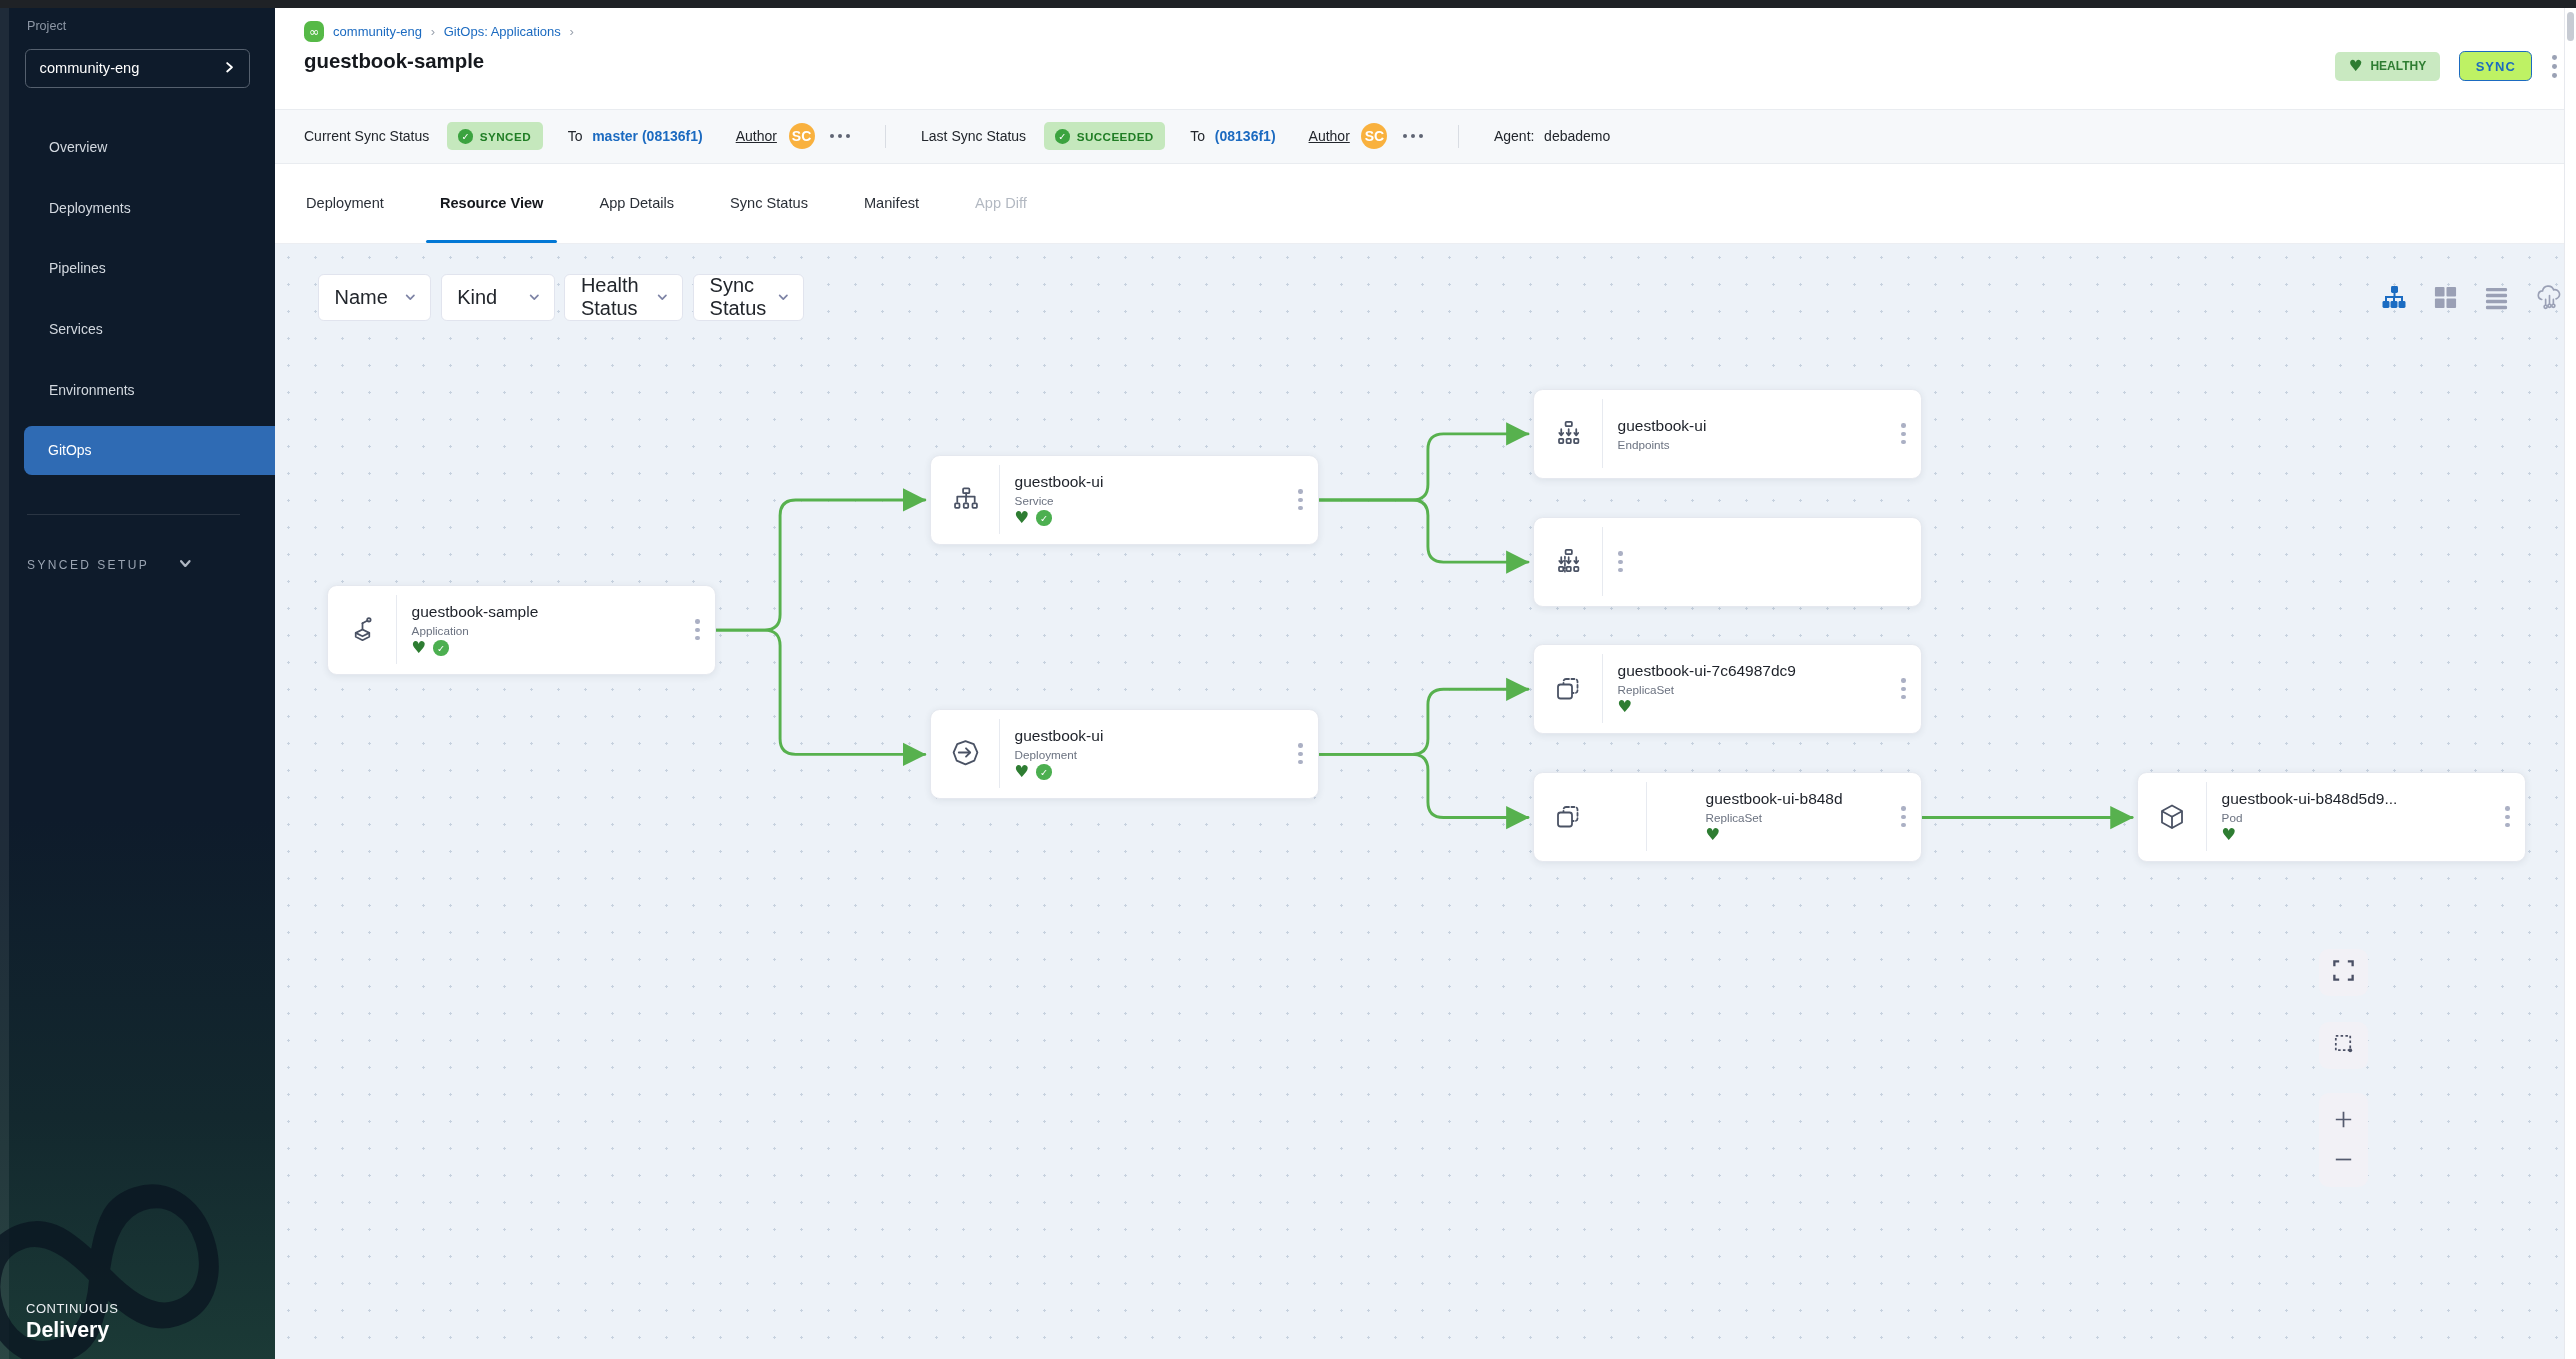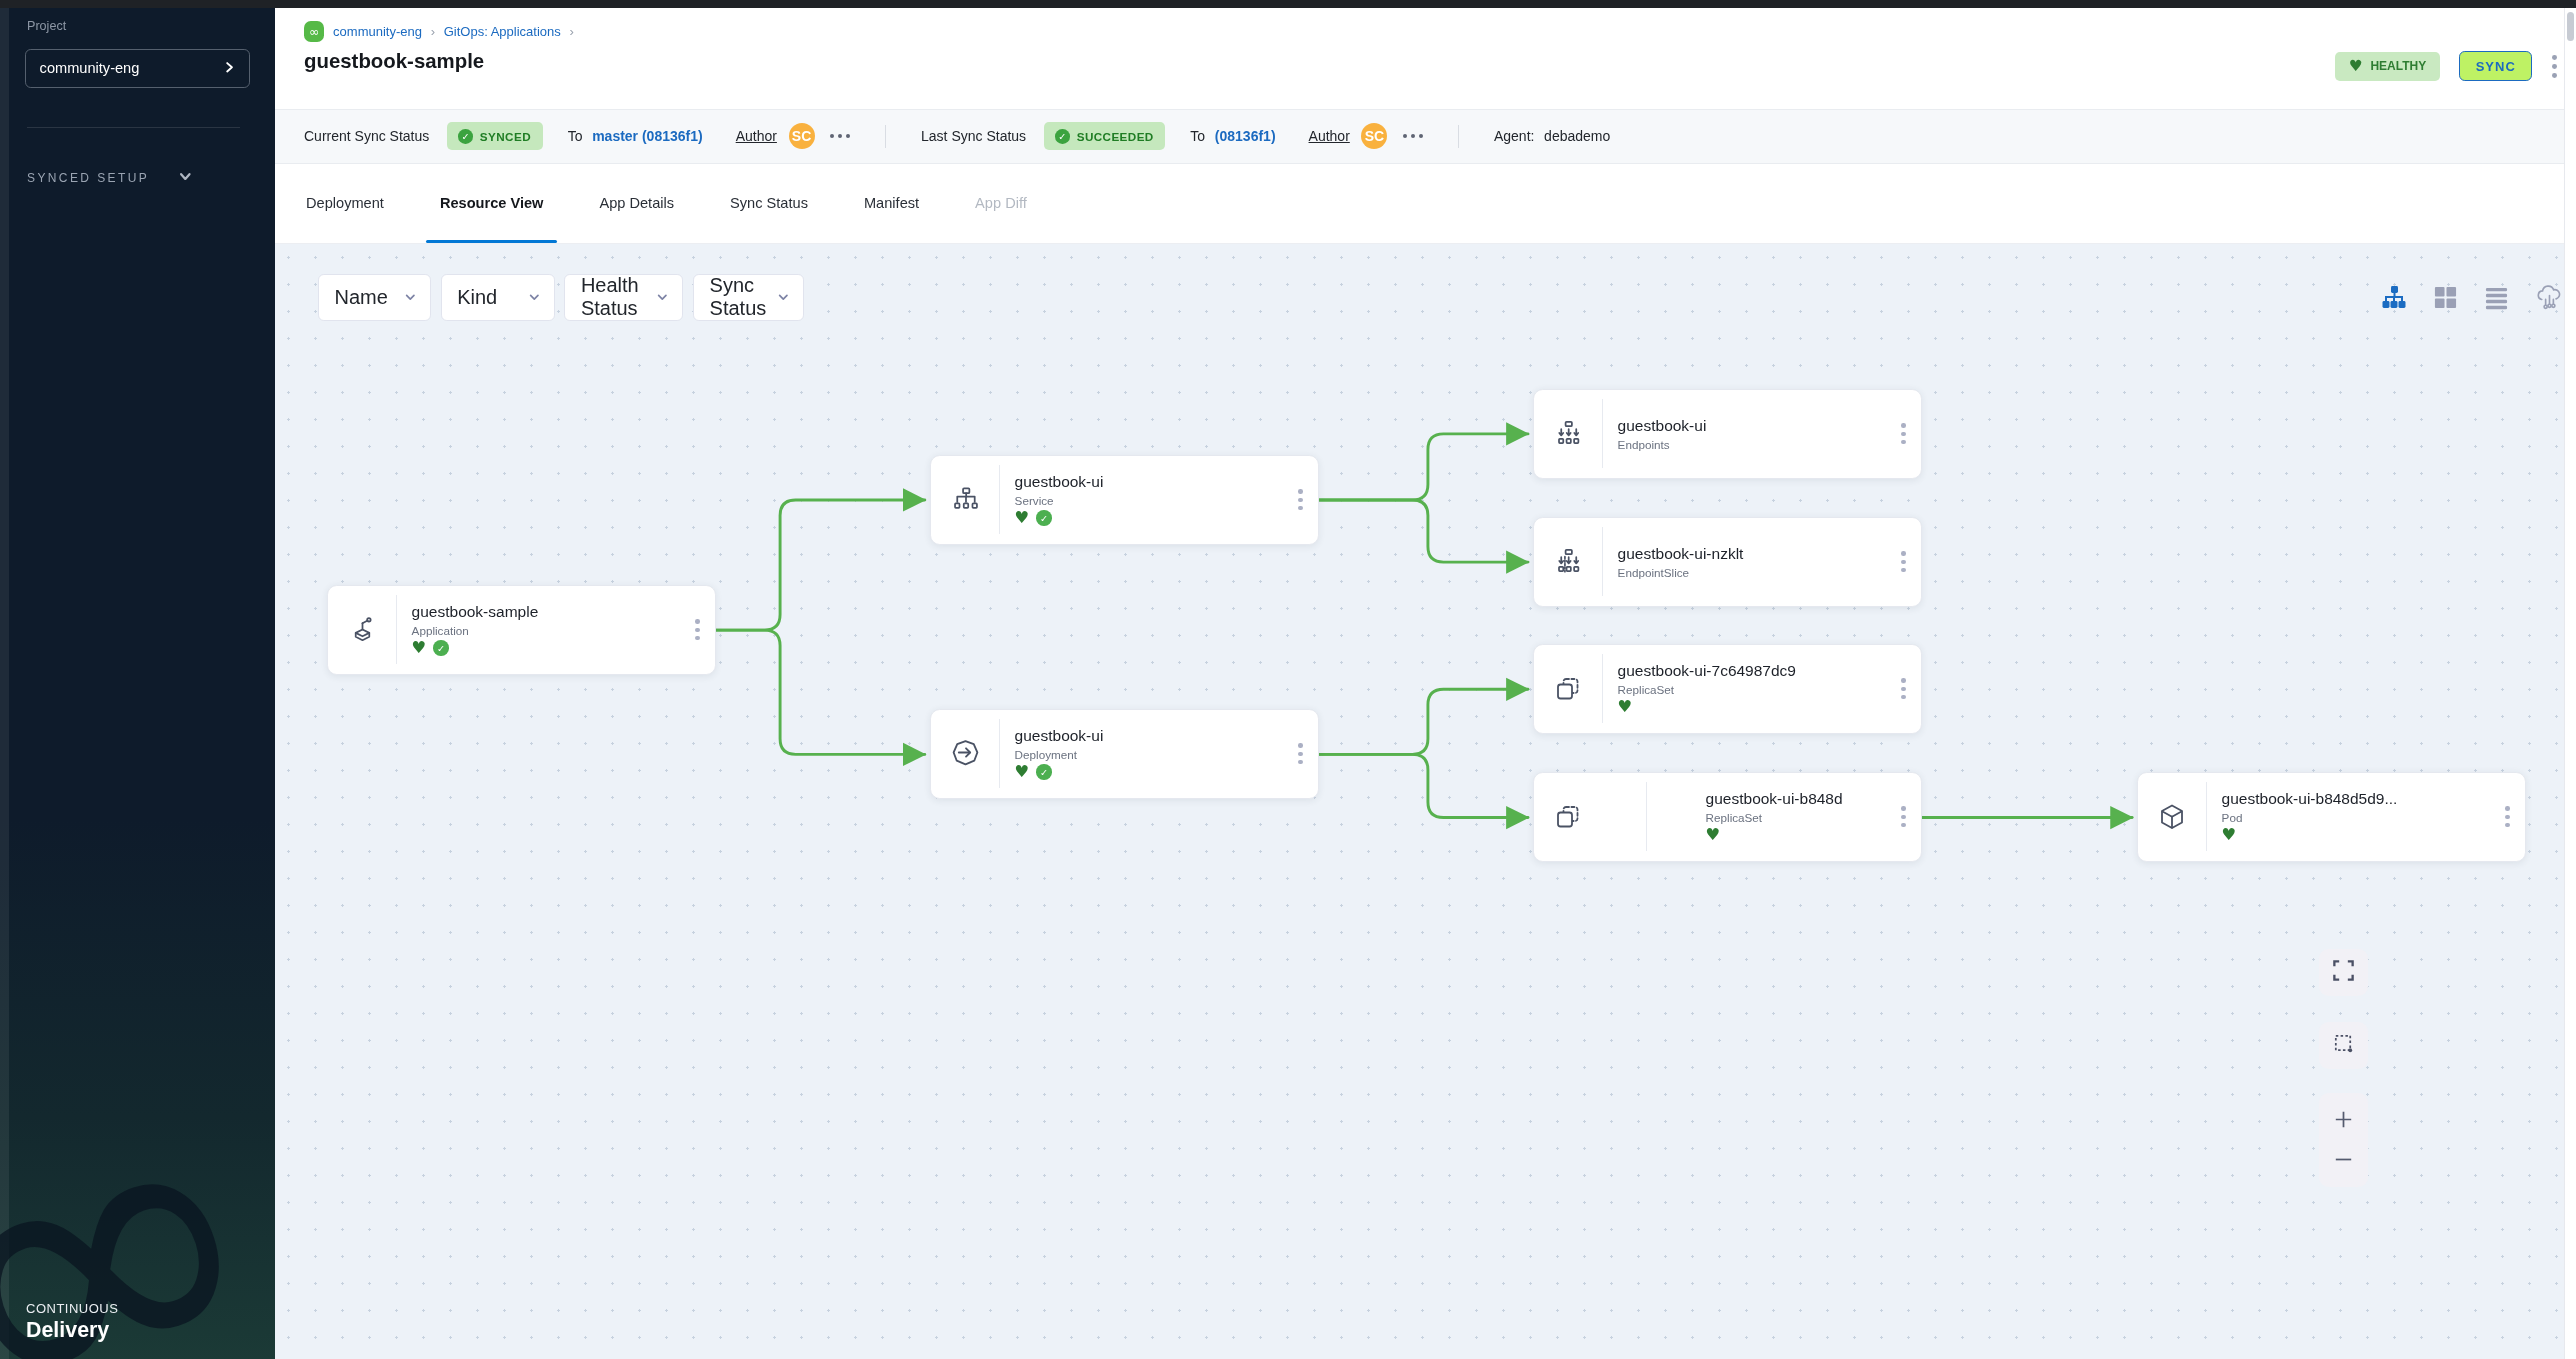--- a/index.html
+++ b/index.html
@@ -134,20 +134,28 @@
   <aside class="sidebar">
     <div class="project-label">Project</div>
     <div class="project-select">
       <span>community-eng</span>
       <span>
         <svg width="12.6" height="12.6" viewBox="0 0 12 12">
             <path d="M4 2 L8.5 6 L4 10" fill="none" stroke="#fff" stroke-width="1.8" stroke-linecap="round" stroke-linejoin="round"></path>
           </svg>
       </span>
     </div>
+    <nav class="side-nav">
+        <div class="nav-item">Overview</div>
+        <div class="nav-item">Deployments</div>
+        <div class="nav-item">Pipelines</div>
+        <div class="nav-item">Services</div>
+        <div class="nav-item">Environments</div>
+        <div class="nav-item active">GitOps</div>
+      </nav>
     <div class="sidebar-divider"></div>
     <div class="project-setup">
       <span>SYNCED SETUP</span>
       <span>
         <svg width="14.6" height="14.6" viewBox="0 0 14 14">
             <path d="M3 5 L7 9.5 L11 5" fill="none" stroke="#aeb6c2" stroke-width="2.2" stroke-linecap="round" stroke-linejoin="round"></path>
           </svg>
       </span>
     </div>
     <div class="brand-watermark">∞</div>
@@ -418,24 +426,20 @@
                 <path d="M8.5 11.5 V17.5 M6.5 15.5 L8.5 18 L10.5 15.5"></path>
                 <path d="M16.2 11.5 V17.5 M14.2 15.5 L16.2 18 L18.2 15.5"></path>
                 <path d="M24 11.5 V17.5 M22 15.5 L24 18 L26 15.5"></path>
                 <path d="M12.3 11 V26.5" stroke-dasharray="1.8 1.8"></path>
                 <rect x="6.2" y="21.5" width="4.4" height="4.4" rx="0.8"></rect>
                 <rect x="14" y="21.5" width="4.4" height="4.4" rx="0.8"></rect>
                 <rect x="21.8" y="21.5" width="4.4" height="4.4" rx="0.8"></rect>
               </svg>
             </div>
             <div class="node-sep"></div>
-            <div class="node-body">
-              <div class="node-title">guestbook-ui-nzklt</div>
-              <div class="node-kind">EndpointSlice</div>
-            </div>
             <div class="node-kebab">
               <i></i>
               <i></i>
               <i></i>
             </div>
           </div>
           <div class="node" style="left: 1258px; top: 400px; width: 389px; height: 90px;">
             <div class="node-icon">
               <svg width="32" height="32" viewBox="0 0 32 32" fill="none" stroke="#4a5264" stroke-width="1.8" stroke-linecap="round" stroke-linejoin="round">
                 <rect x="11.5" y="6" width="14" height="14" rx="2.5" stroke-dasharray="3 2.4"></rect>

